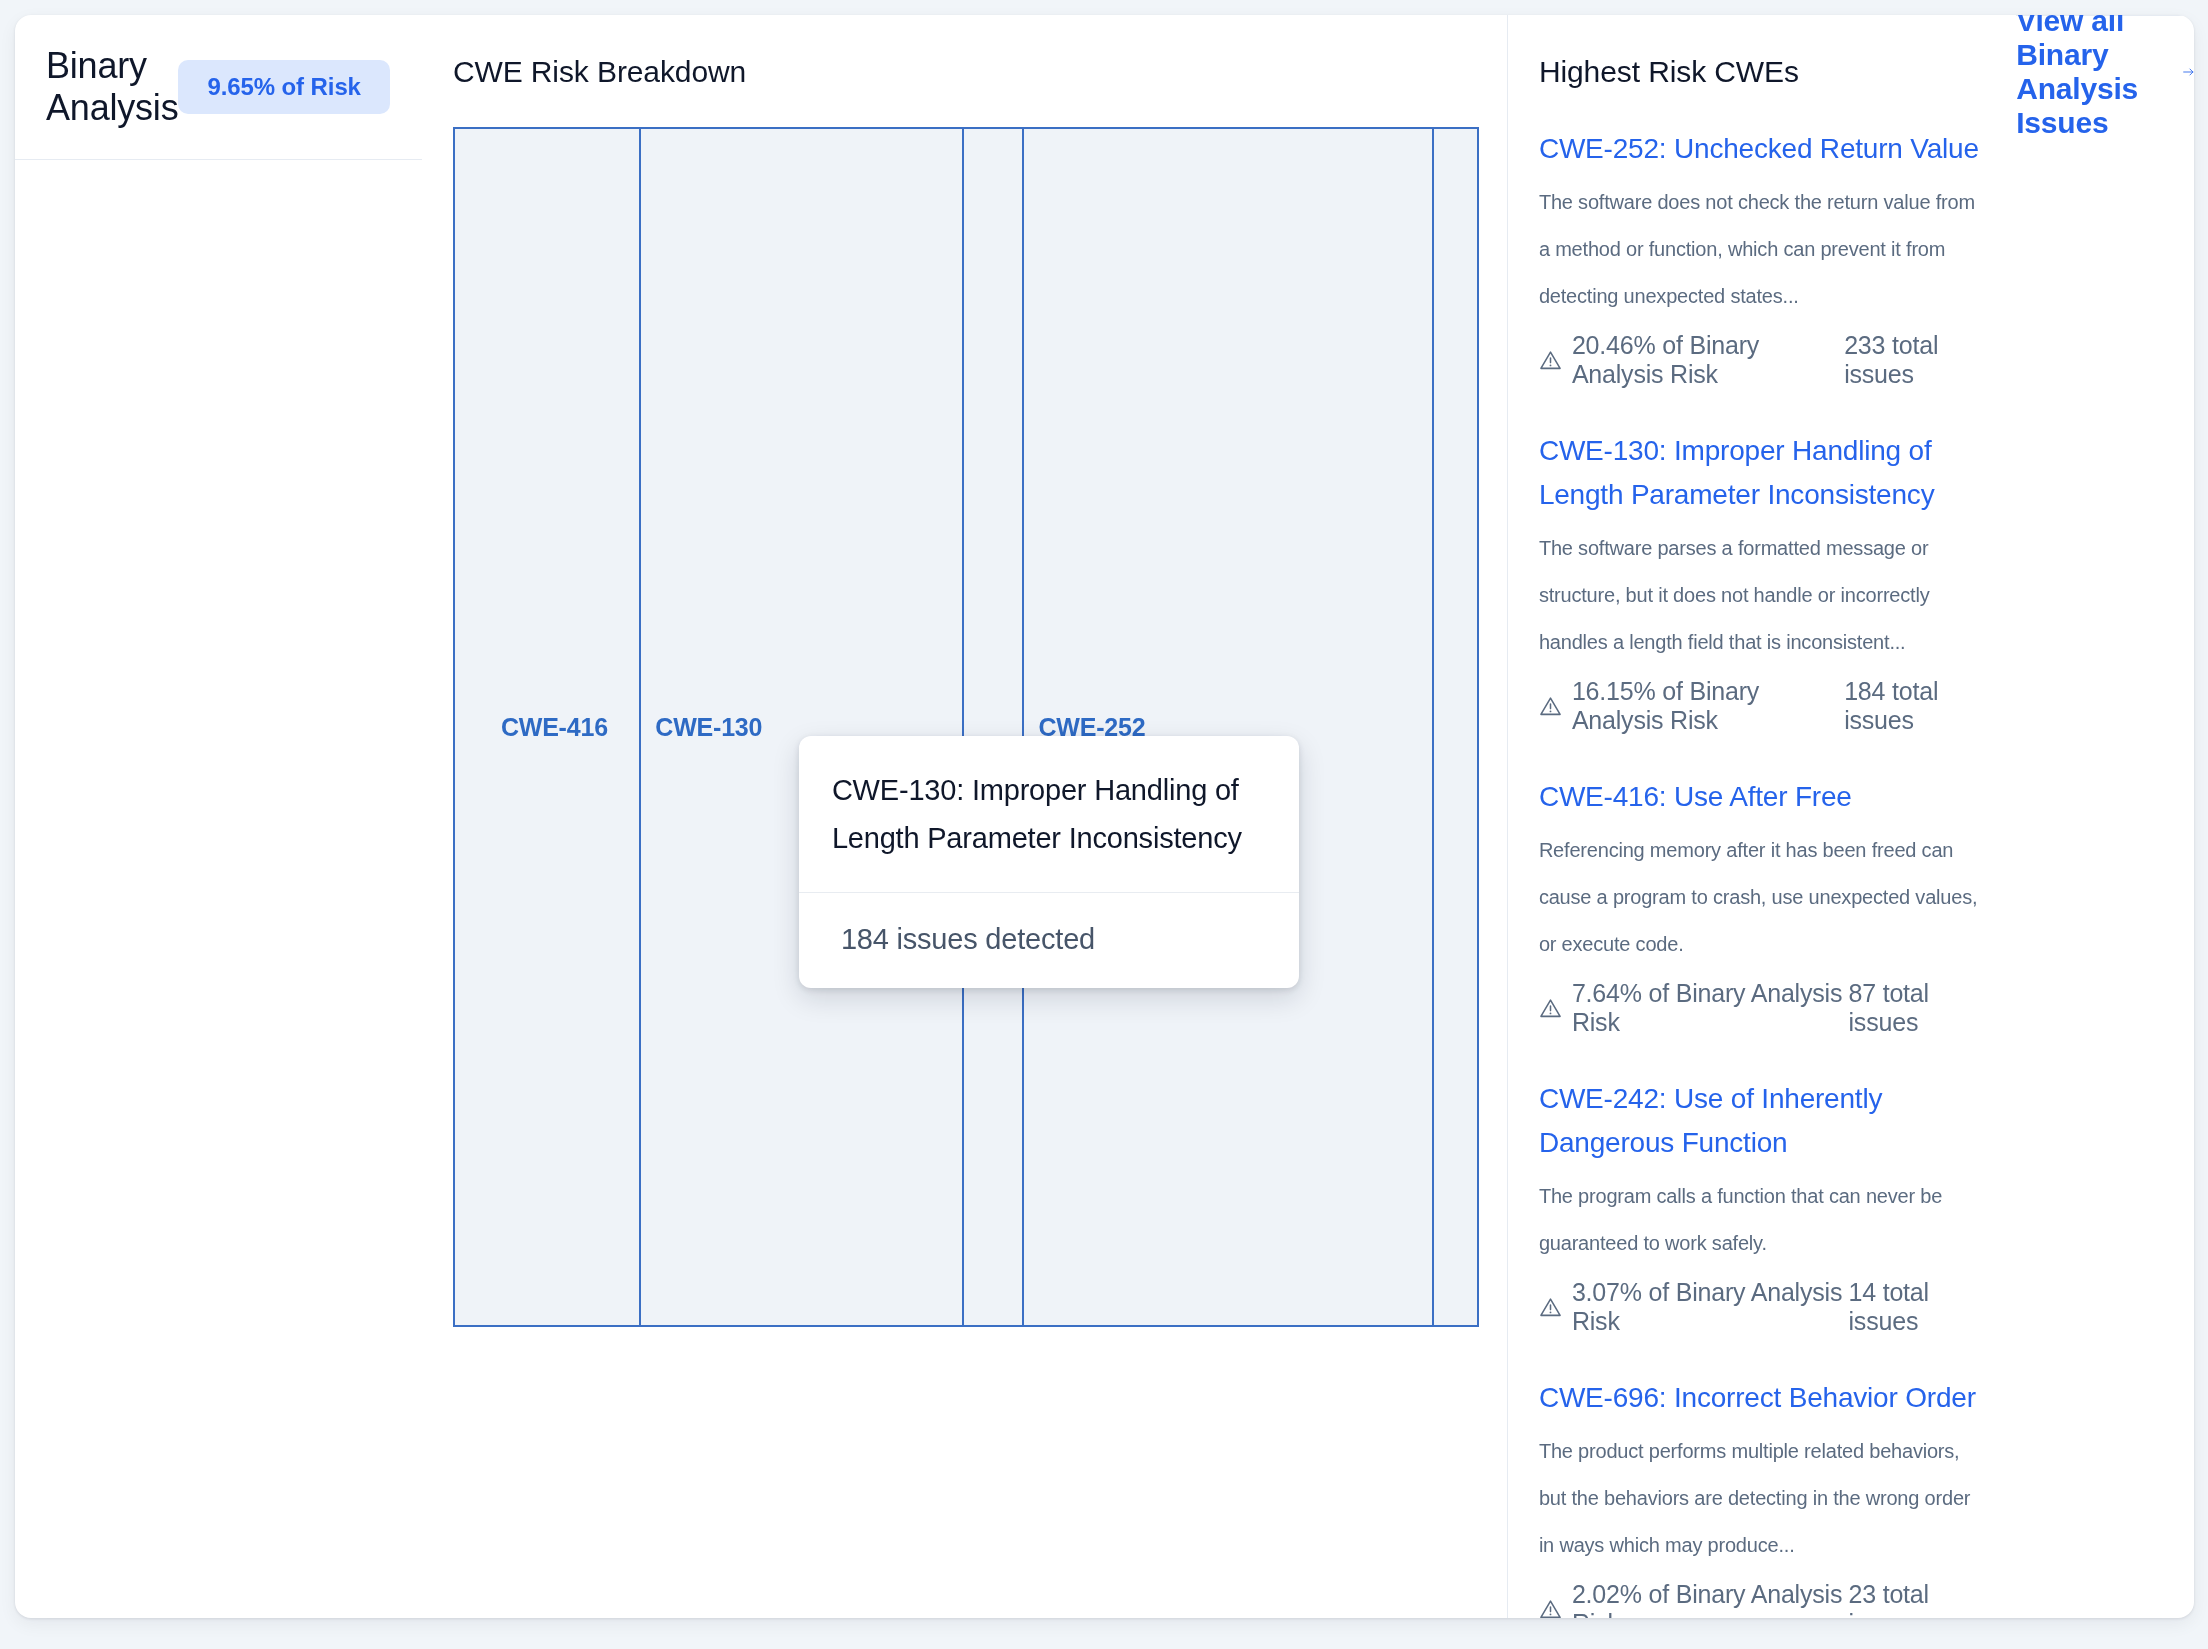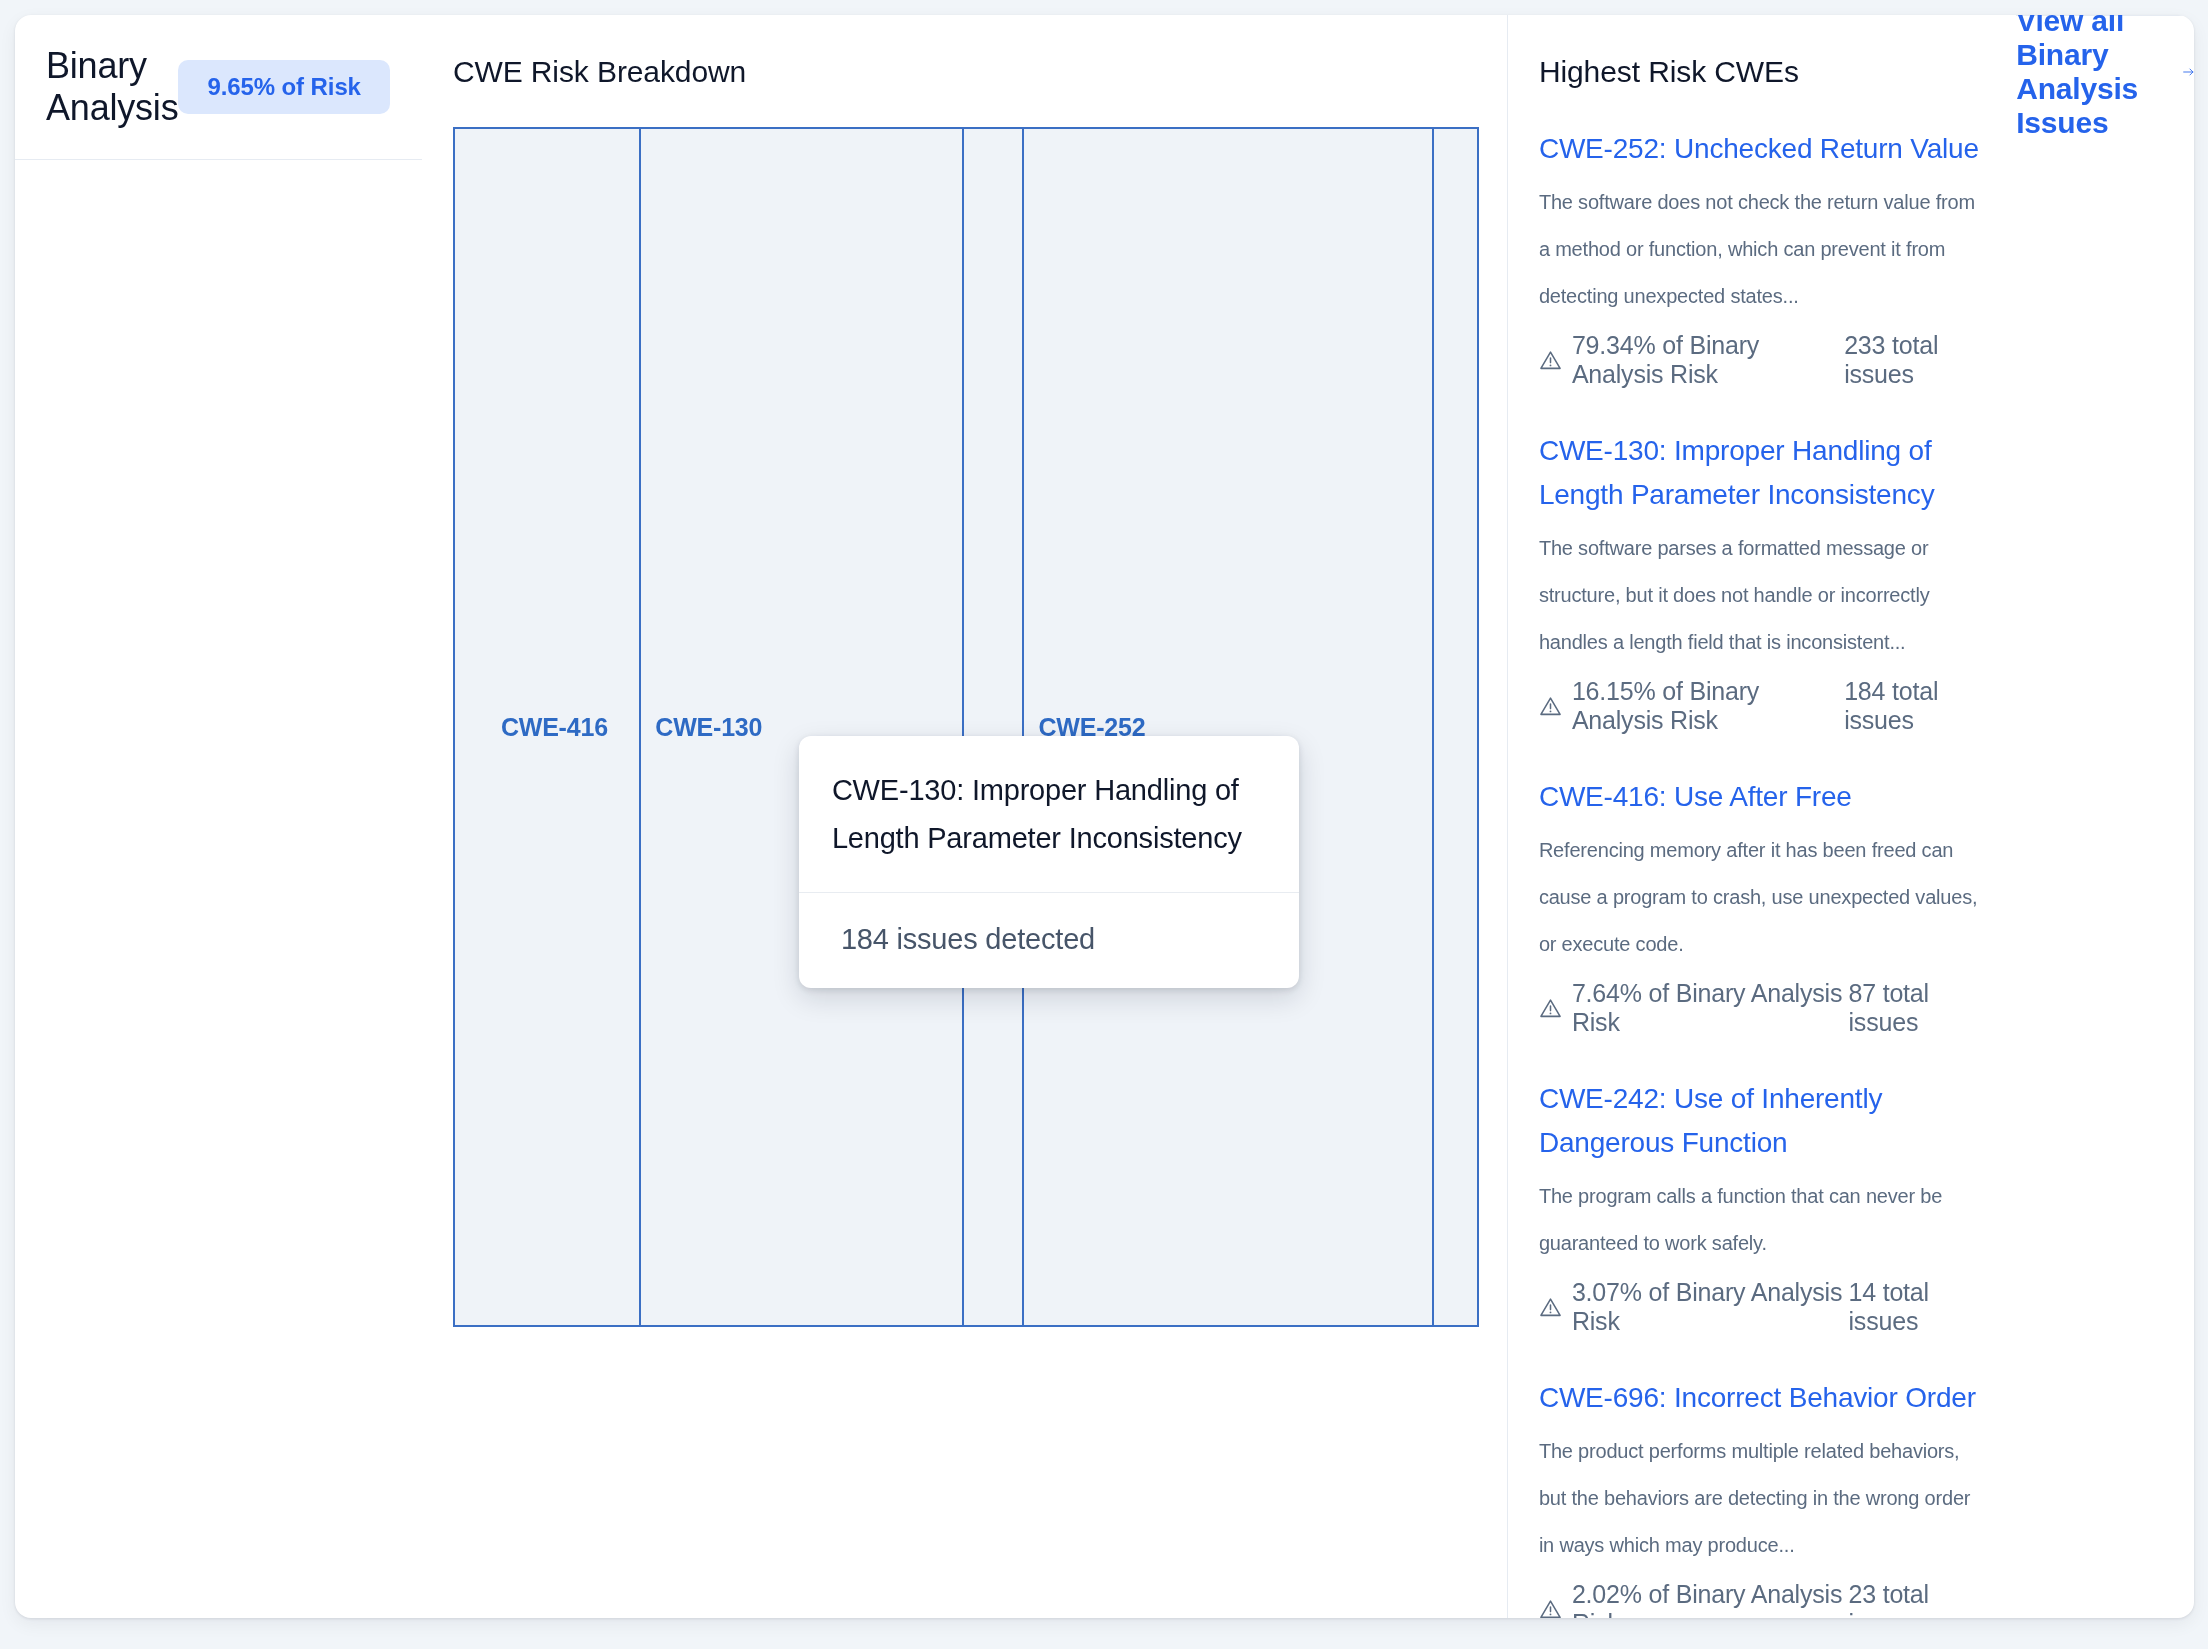--- a/index.html
+++ b/index.html
@@ -234,21 +234,21 @@
           <div class="cwe-item">
             <a class="cwe-name">CWE-252: Unchecked Return Value</a>
             <div class="cwe-desc">The software does not check the return value from a method or function, which can prevent it from detecting unexpected states...</div>
             <div class="cwe-meta">
               <span class="cwe-meta-left">
                 <svg class="warn-icon" viewBox="0 0 24 24" fill="none">
                   <path d="M12 3.2 L22 20.2 H2 Z" stroke="#5b6b80" stroke-width="1.6" stroke-linejoin="round" fill="none" rx="2"></path>
                   <path d="M12 9.4 V14.2" stroke="#5b6b80" stroke-width="1.6" stroke-linecap="round"></path>
                   <circle cx="12" cy="17.1" r="0.95" fill="#5b6b80"></circle>
                 </svg>
-                <span>79.34% of Binary Analysis Risk</span>
+                <span>20.46% of Binary Analysis Risk</span>
               </span>
               <span>233 total issues</span>
             </div>
           </div>
           <div class="cwe-item">
             <a class="cwe-name">CWE-130: Improper Handling of Length Parameter Inconsistency</a>
             <div class="cwe-desc">The software parses a formatted message or structure, but it does not handle or incorrectly handles a length field that is inconsistent...</div>
             <div class="cwe-meta">
               <span class="cwe-meta-left">
                 <svg class="warn-icon" viewBox="0 0 24 24" fill="none">

